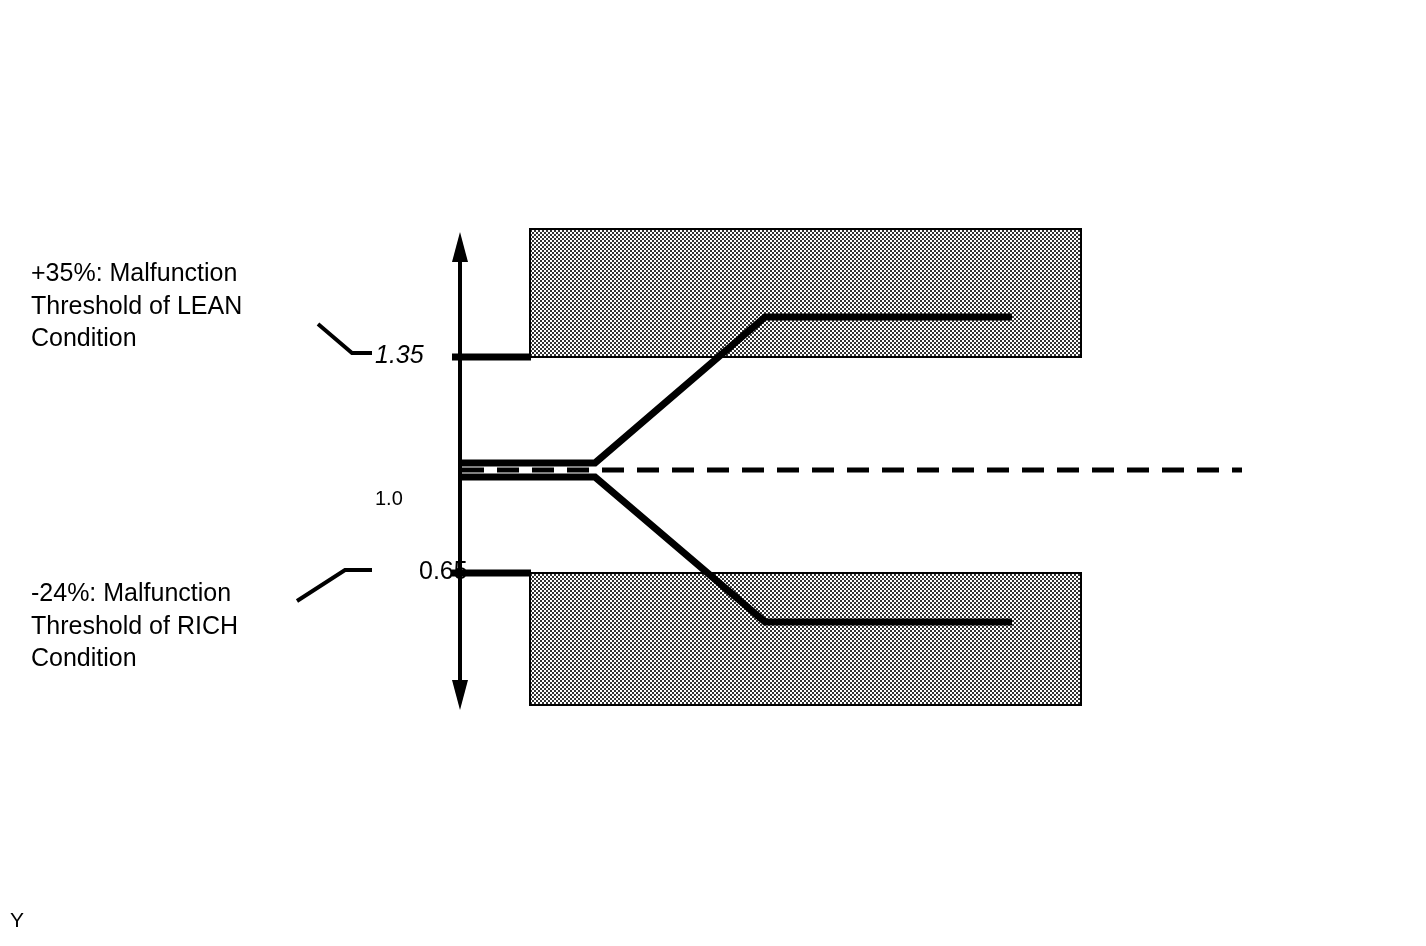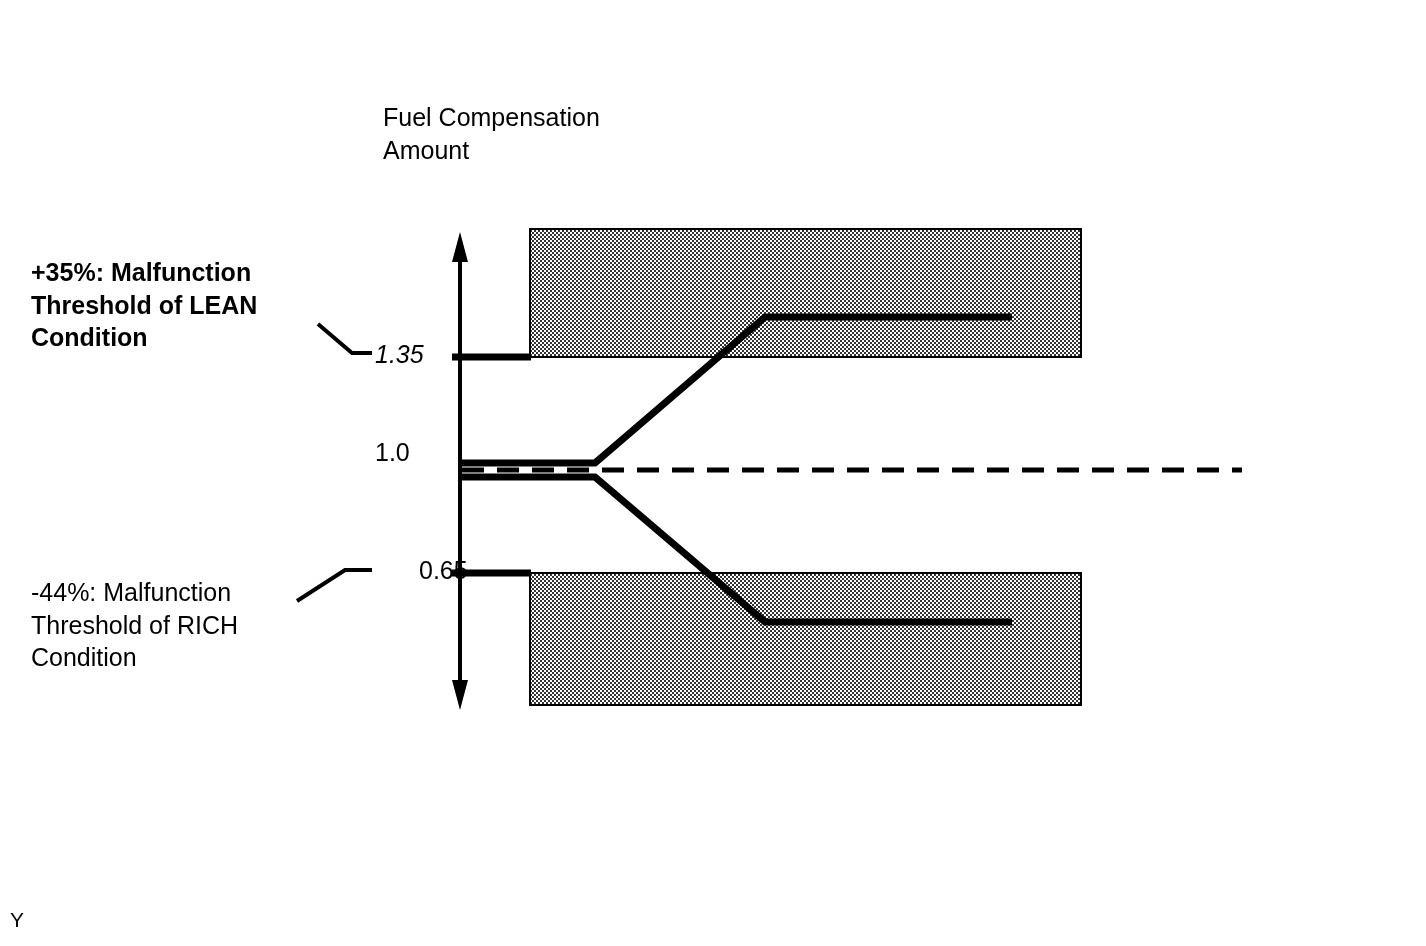--- a/index.html
+++ b/index.html
@@ -9,24 +9,24 @@
     font-family:"Liberation Sans", sans-serif;
     color:#000000;
     overflow:hidden;
     position:relative;
   }
   #figure{position:absolute;left:0;top:0;width:1426px;height:946px;}
 
   .txt{position:absolute;white-space:pre;line-height:1.30;color:#000;}
 
   #title{left:383px;top:101px;font-size:25px;}
-  #ann-lean{left:31px;top:256px;font-size:25px;font-weight:bold;}
+  #ann-lean{left:31px;top:256px;font-size:25px;}
   #ann-rich{left:31px;top:576px;font-size:25px;}
   #lbl-135{left:375px;top:338px;font-size:25px;font-style:italic;}
-  #lbl-10{left:375px;top:436px;font-size:25px;}
+  #lbl-10{left:375px;top:485px;font-size:20px;}
   #lbl-065{left:375px;top:554px;font-size:25px;margin-left:44px;}
   #fig-marker{left:10px;top:906px;font-size:21px;}
 
   svg{position:absolute;left:0;top:0;}
 </style>
 </head>
 <body>
 
 <div id="figure">
 
@@ -55,28 +55,26 @@
 
     <polyline points="461,463 595,463 765,317 1012,317" fill="none" stroke="#000000" stroke-width="7" stroke-linejoin="miter" stroke-linecap="butt"></polyline>
 
     <polyline points="461,477 595,477 765,622 1012,622" fill="none" stroke="#000000" stroke-width="7" stroke-linejoin="miter" stroke-linecap="butt"></polyline>
 
     <polyline points="318,324 352,353 372,353" fill="none" stroke="#000000" stroke-width="4"></polyline>
 
     <polyline points="297,601 345,570 372,570" fill="none" stroke="#000000" stroke-width="4"></polyline>
   </svg>
 
-  <div class="txt" id="title">Fuel Compensation
-Amount</div>
 
   <div class="txt" id="ann-lean">+35%: Malfunction
 Threshold of LEAN
 Condition</div>
 
-  <div class="txt" id="ann-rich">-44%: Malfunction
+  <div class="txt" id="ann-rich">-24%: Malfunction
 Threshold of RICH
 Condition</div>
 
   <div class="txt" id="lbl-135">1.35</div>
 
   <div class="txt" id="lbl-10">1.0</div>
 
   <div class="txt" id="lbl-065">0.65</div>
 
   <div class="txt" id="fig-marker">Y</div>

